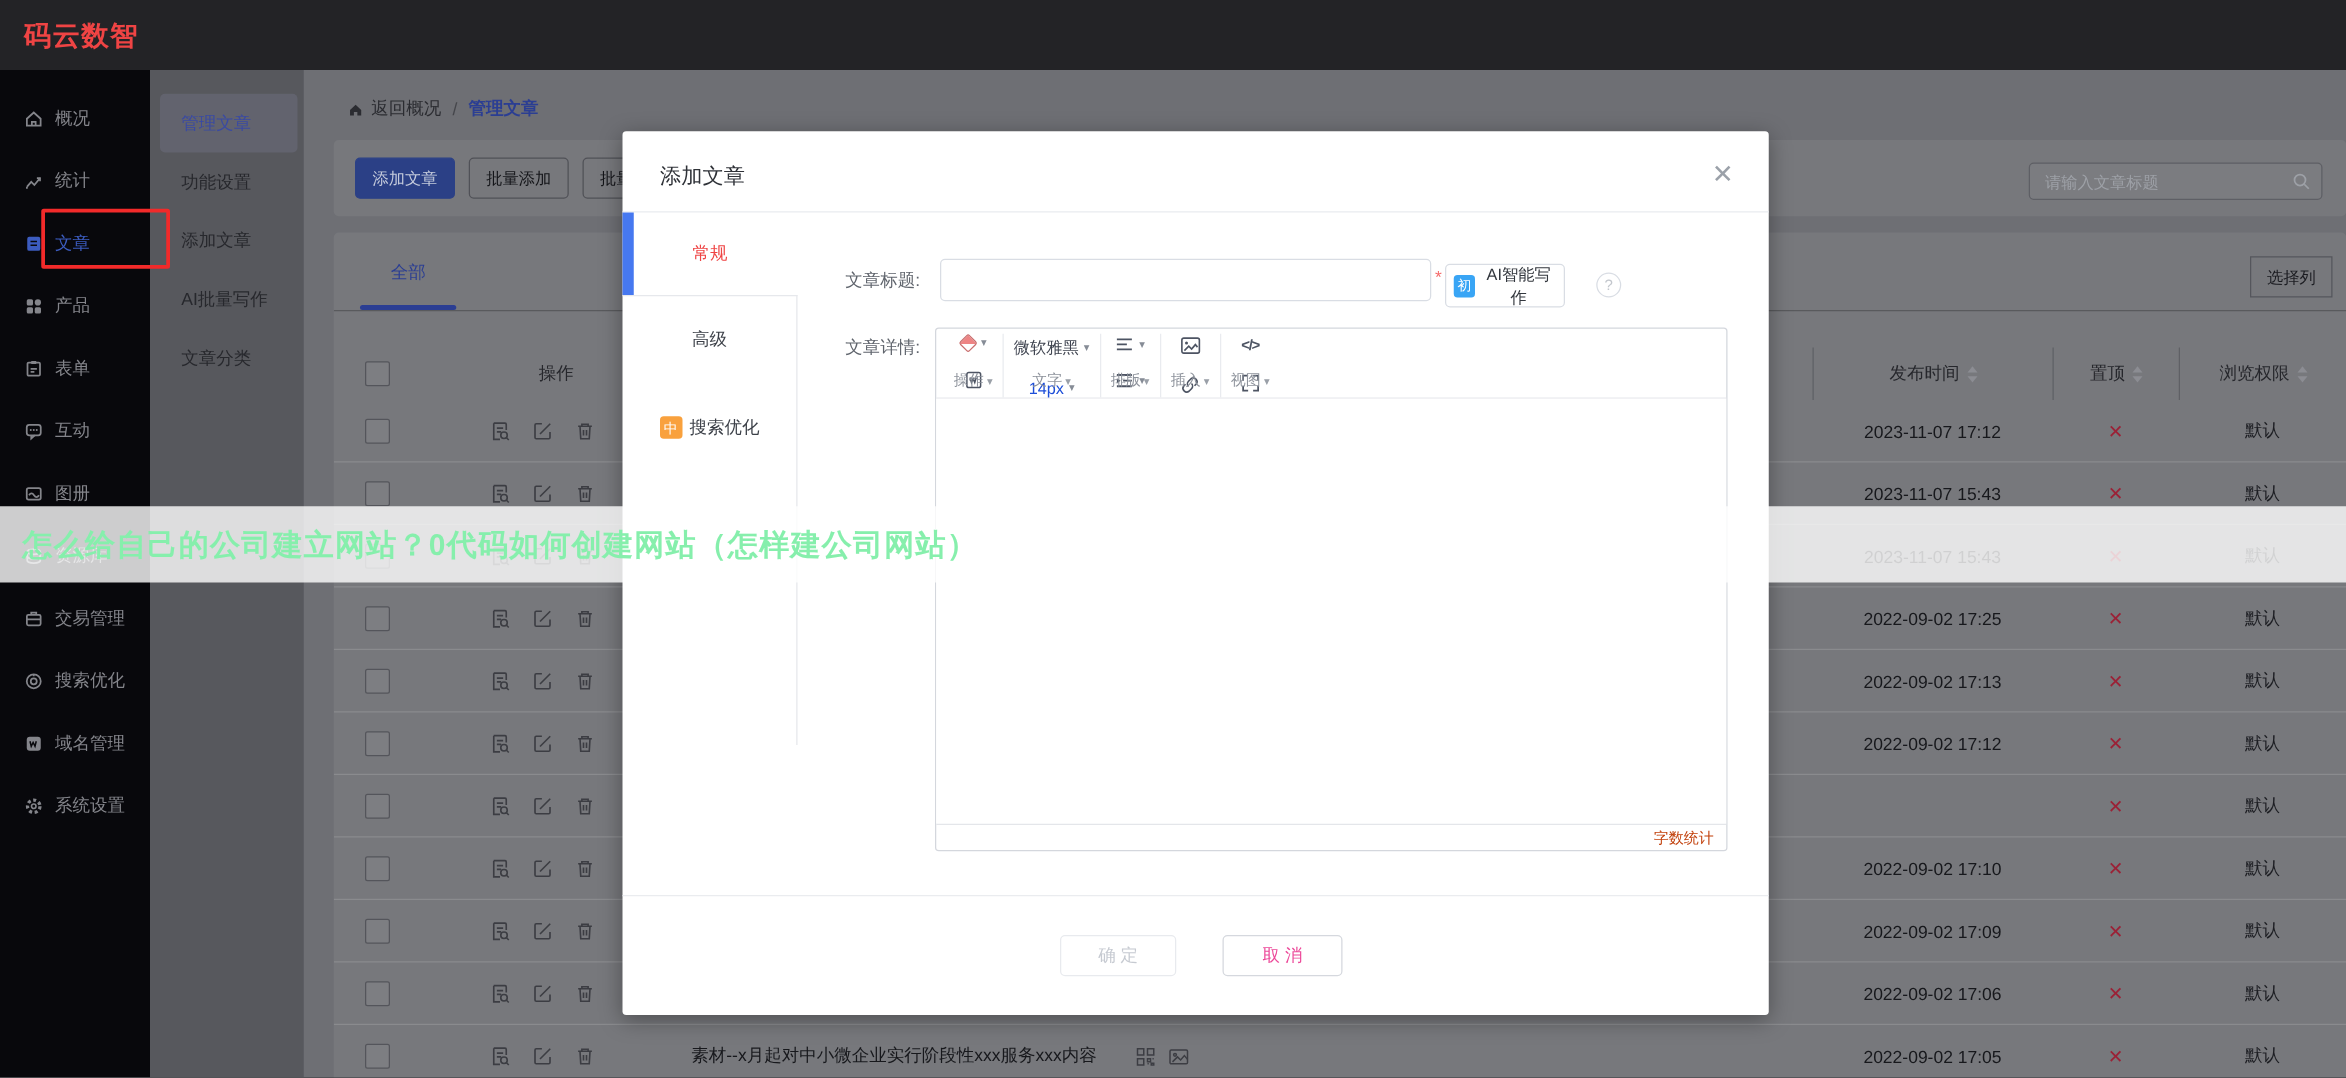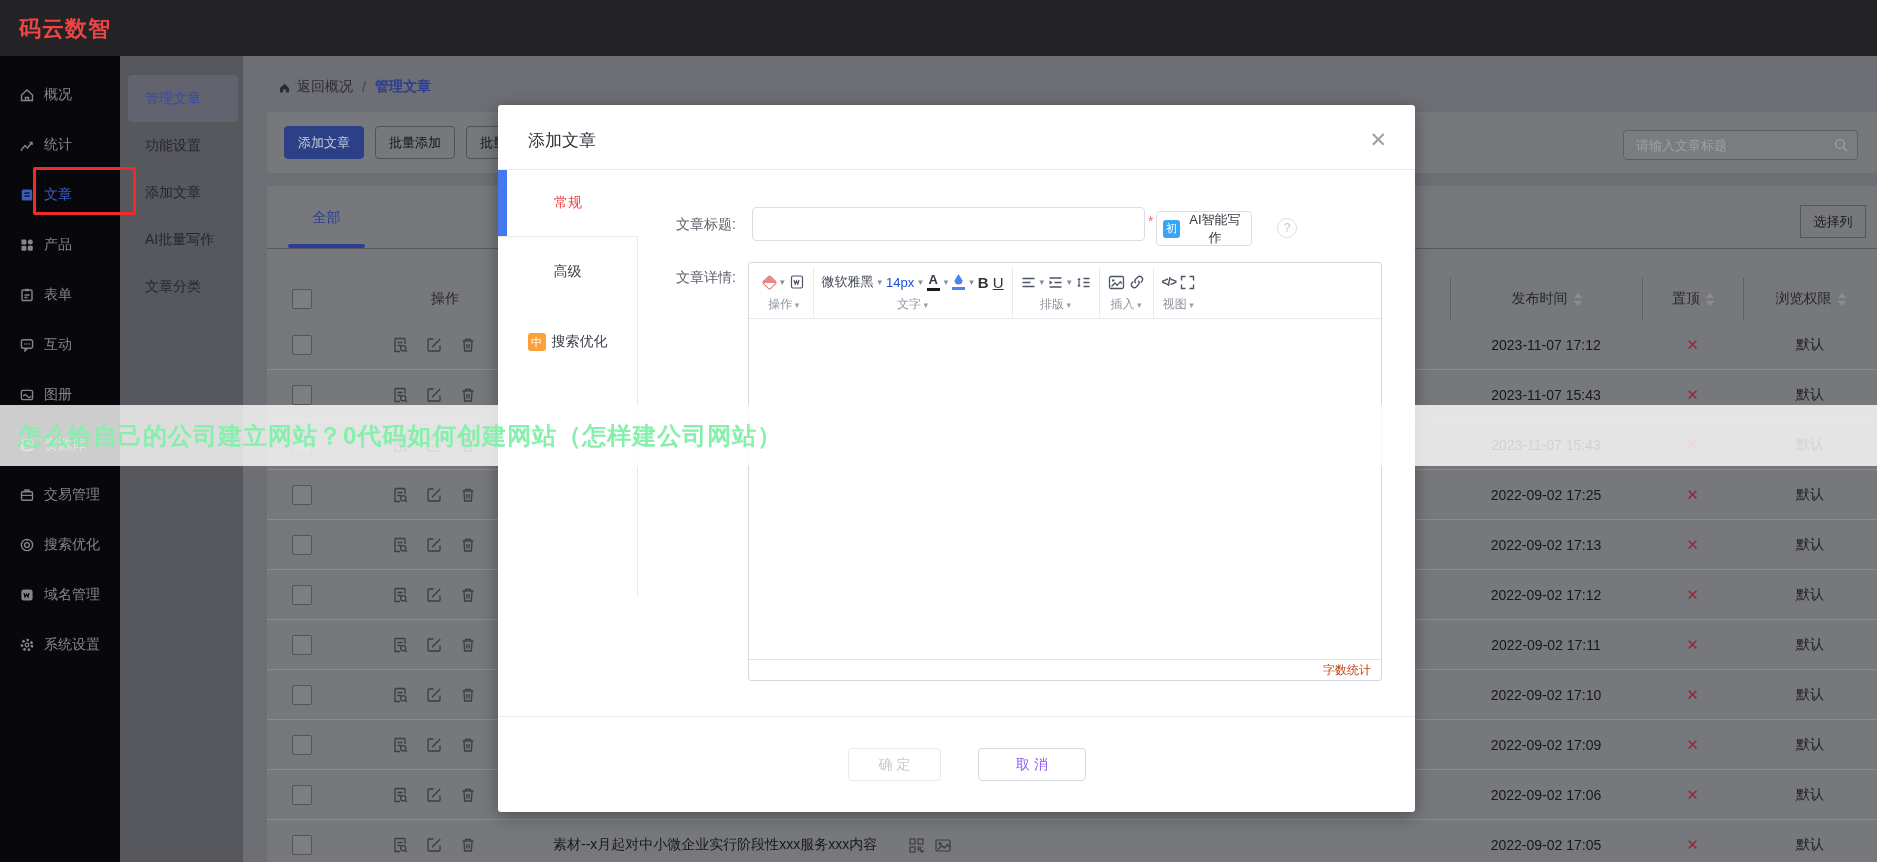--- a/index.html
+++ b/index.html
@@ -106,21 +106,21 @@
           display:flex;align-items:center;justify-content:center;gap:5px;font-size:13px;color:#33373e;cursor:pointer;background:#fff;}
   .ai-badge{display:inline-flex;width:18px;height:18px;background:#39a5f5;color:#fff;font-size:11px;border-radius:3px;
           align-items:center;justify-content:center;}
   .help-circle{position:absolute;left:779px;top:113px;width:20px;height:20px;border:1px solid #d9dde4;border-radius:50%;
           color:#c3c7cd;font-size:12px;display:flex;align-items:center;justify-content:center;cursor:pointer;}
 
   .editor{position:absolute;left:250px;top:157px;width:634px;height:419px;border:1px solid #d4d7dd;border-radius:3px;background:#fff;}
   .ed-toolbar{position:absolute;left:0;top:0;right:0;height:56px;border-bottom:1px solid #e6e8ec;display:flex;padding:4px 4px 0 6px;}
   .ed-group{display:flex;flex-direction:column;justify-content:space-between;padding:2px 8px 3px 8px;border-right:1px solid #e9ebef;}
   .ed-group:last-child{border-right:none;}
-  .ed-icons{display:flex;align-items:center;gap:4px;color:#4d5463;height:26px;}
+  .ed-icons{display:flex;align-items:center;gap:16px;color:#4d5463;height:26px;flex-direction:column;}
   .ed-icons svg{display:block;}
   .ed-glabel{font-size:12px;color:#8e939c;text-align:center;padding-bottom:2px;cursor:pointer;}
   .dd::after{content:"▾";font-size:9px;color:#868c96;margin-left:4px;}
   .ed-glabel::after{content:" ▾";font-size:9px;color:#9aa0a8;}
   .tool{display:inline-flex;align-items:center;cursor:pointer;}
   .eraser{width:11px;height:11px;transform:rotate(45deg);background:linear-gradient(135deg,#ee8484 55%,#fff 55%);
           border:1px solid #c96d6d;border-radius:2px;margin:0 1px;}
   .fname{font-size:13px;color:#3f4450;}
   .fsize{font-size:13px;color:#1d4ed8;}
   .stack{display:inline-flex;flex-direction:column;align-items:center;gap:2px;}
@@ -131,21 +131,21 @@
   .tunder{font-size:15px;text-decoration:underline;color:#303339;}
   .tcode{font-size:12px;font-weight:bold;color:#4d5463;letter-spacing:-1px;}
   .ed-body{position:absolute;left:0;top:56px;right:0;bottom:21px;background:#fff;cursor:text;}
   .ed-status{position:absolute;left:0;bottom:0;right:0;height:21px;border-top:1px solid #e4e6ea;
              display:flex;align-items:center;justify-content:flex-end;padding-right:10px;
              font-size:12px;color:#c2410c;}
   .dlg-footline{position:absolute;left:0;right:0;top:611px;height:1px;background:#eaecef;}
   .dlg-btn{position:absolute;top:643px;height:33px;border-radius:4px;background:#fff;font-size:14px;
            display:flex;align-items:center;justify-content:center;cursor:pointer;font-family:inherit;}
   .btn-confirm{left:350px;width:93px;border:1px solid #e8eaee;color:#c6cad1;}
-  .btn-cancel{left:480px;width:108px;border:1px solid #d5d8de;color:#8b5cf6;}
+  .btn-cancel{left:480px;width:96px;border:1px solid #d5d8de;color:#ec4899;}
 
   
   .subtitle-banner{position:absolute;left:0;top:405px;width:100%;height:61px;background:rgba(255,255,255,.8);
       z-index:20;display:flex;align-items:center;padding-left:18px;}
   .subtitle-banner span{font-size:24px;font-weight:bold;color:#86efac;letter-spacing:1px;}
   .annotation-red-box{position:absolute;left:33px;top:167px;width:103px;height:48px;border:3px solid #f22a2a;
       border-radius:2px;z-index:30;}
 </style>
 </head>
 <body>
@@ -597,21 +597,20 @@
               <span>
                 <svg width="18" height="18" viewBox="0 0 18 18" fill="none" stroke="currentColor" stroke-width="1.3">
                   <path d="M3.5 5h11"></path>
                   <path d="M6.5 5V3.4h5V5"></path>
                   <path d="M5 5l.6 10h6.8L13 5"></path>
                   <path d="M7.8 8v4.4M10.2 8v4.4"></path>
                 </svg>
               </span>
             </span>
 
-            <span class="tcell cell-date">2022-09-02 17:11</span>
             <span class="tcell cell-top">✕</span>
             <span class="tcell cell-perm">默认</span>
           </div>
 
           <div class="trow">
             <span class="cb"></span>
             <span class="ops">
               <span>
                 <svg width="18" height="18" viewBox="0 0 18 18" fill="none" stroke="currentColor" stroke-width="1.3">
                   <path d="M4 2.5h9a1 1 0 0 1 1 1V8"></path>

